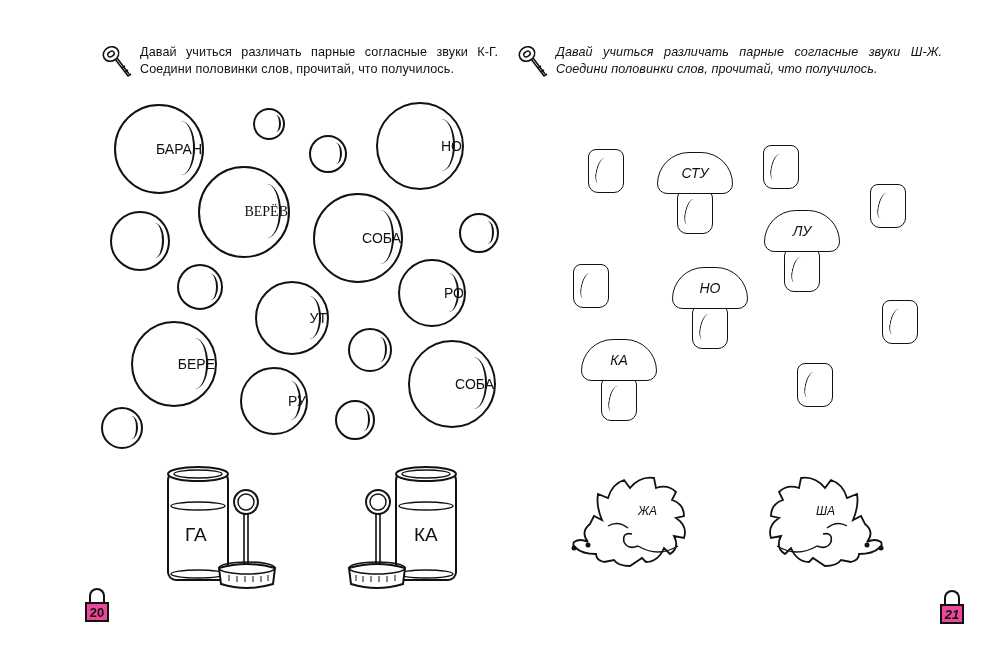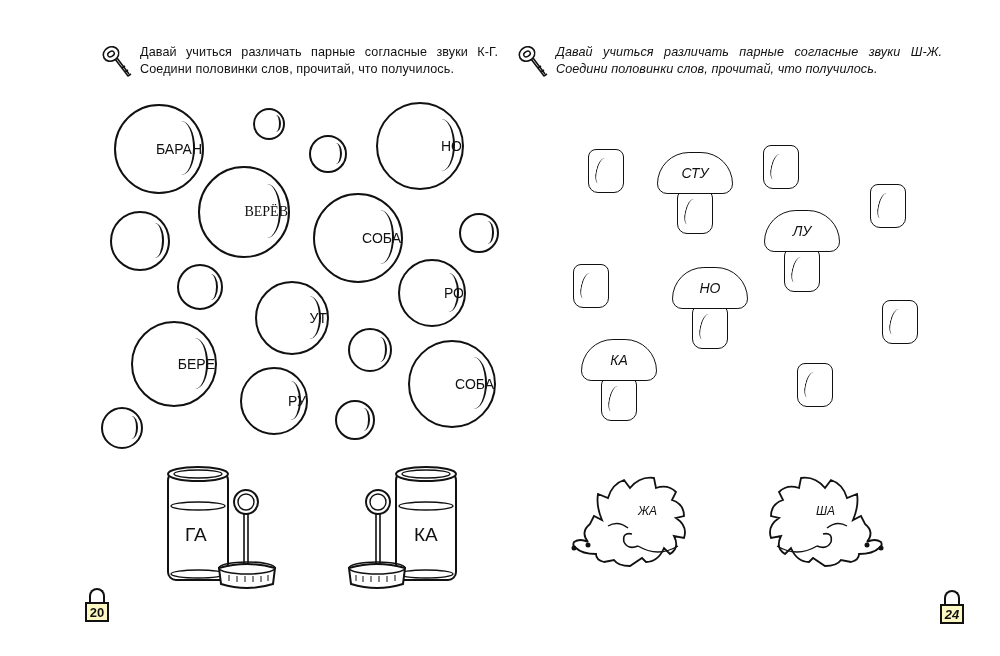--- a/index.html
+++ b/index.html
@@ -29,21 +29,21 @@
   .mush .stem::after { content: ""; position: absolute; left: 7px; top: 8px; width: 10px; height: 26px;
                 border-left: 1.6px solid #111; border-radius: 50%; transform: rotate(14deg); }
   .jar { position: absolute; }
   .jar-label { position: absolute; font-size: 19px; }
   .hedge { position: absolute; }
   .hedge-label { position: absolute; font-size: 12px; }
   .pnum { position: absolute; width: 24px; height: 34px; }
   .pnum .shackle { position: absolute; left: 4px; top: 0; width: 16px; height: 16px;
                    border: 2px solid #111; border-bottom: none; border-radius: 9px 9px 0 0; box-sizing: border-box; }
   .pnum .body { position: absolute; left: 0; top: 14px; width: 24px; height: 20px;
-                border: 2px solid #111; box-sizing: border-box; background: #fef9c3;
+                border: 2px solid #111; box-sizing: border-box; background: #ec4899;
                 display: flex; align-items: center; justify-content: center;
                 font-weight: bold; font-size: 13px; }
 </style>
 </head>
 <body>
 
 <div class="page left">
   <svg class="key" viewBox="0 0 34 38">
     <ellipse cx="11" cy="10" rx="8" ry="7" fill="none" stroke="#111" stroke-width="1.6" transform="rotate(-30 11 10)"></ellipse>
     <ellipse cx="11" cy="10" rx="3.5" ry="2.5" fill="none" stroke="#111" stroke-width="1.4" transform="rotate(-30 11 10)"></ellipse>
@@ -214,15 +214,15 @@
       <circle cx="20" cy="83" r="2.5" fill="#111"></circle>
       <circle cx="6" cy="86" r="2.5" fill="#111"></circle>
       <path d="M64 72 Q54 70 56 80 Q60 88 70 84" fill="none" stroke="#111" stroke-width="1.6"></path>
       <path d="M40 64 Q50 58 60 66 M70 84 Q90 96 110 84" fill="none" stroke="#111" stroke-width="1.4"></path>
     </g>
   </svg>
   <div class="hedge-label" style="left:316px;top:504px">ША</div>
 
   <div class="pnum" style="left:440px;top:590px">
     <div class="shackle"></div>
-    <div class="body">24</div>
+    <div class="body">21</div>
   </div>
 </div>
 
 </body></html>

